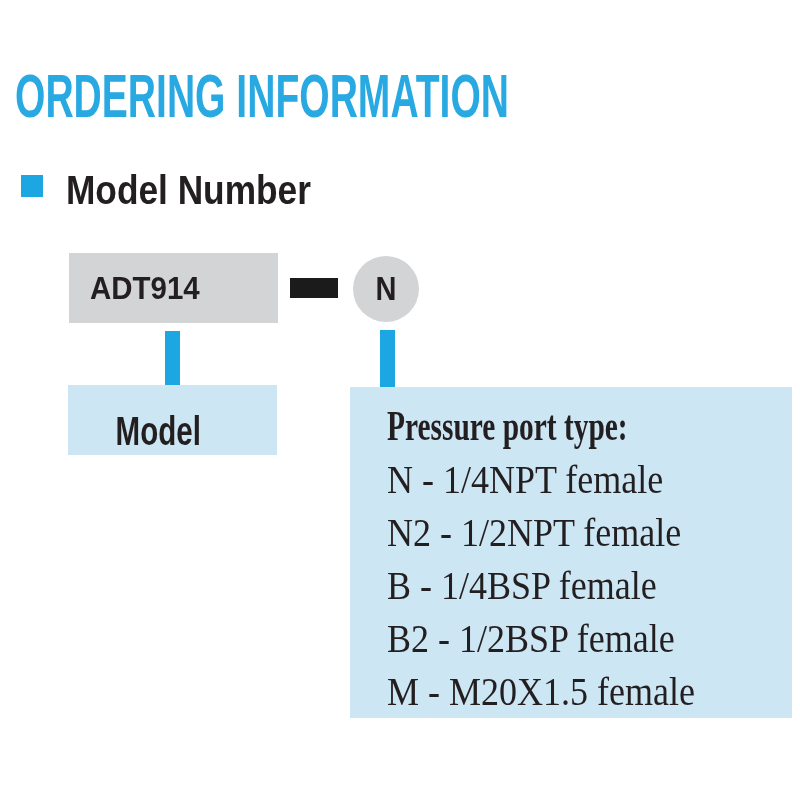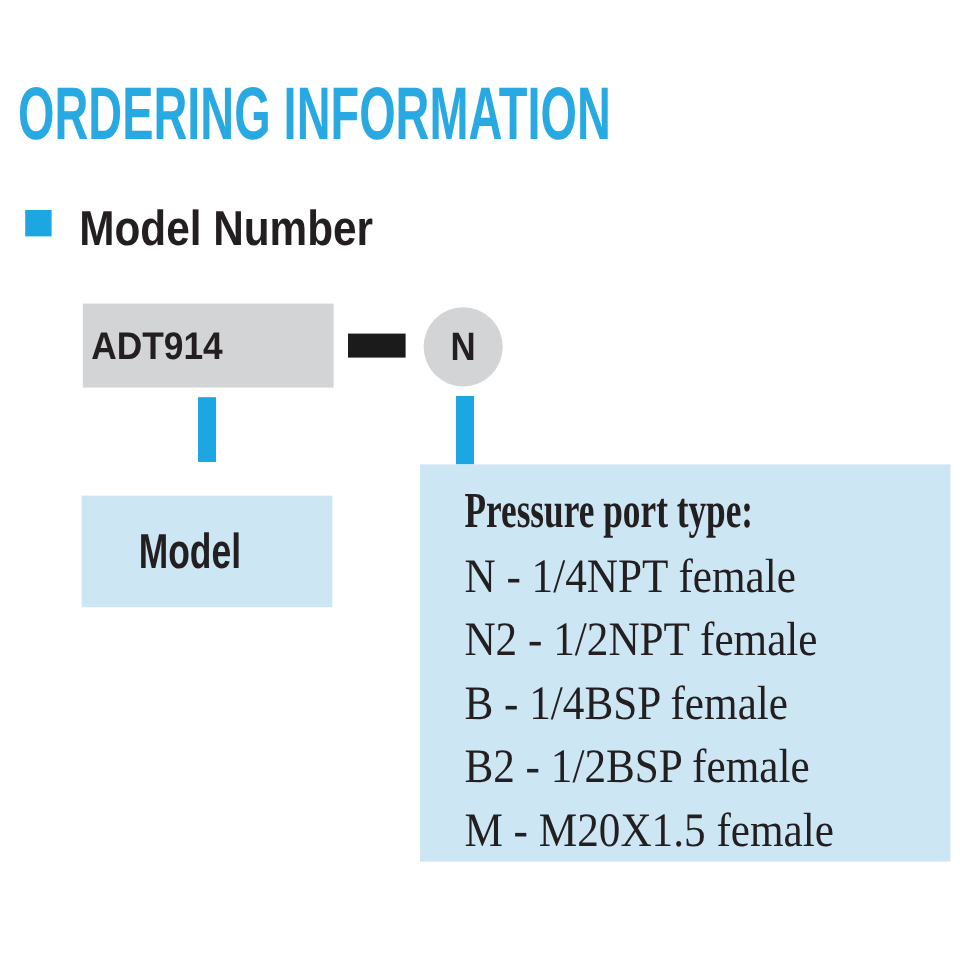--- a/index.html
+++ b/index.html
@@ -36,21 +36,21 @@
     font-size:41px;font-weight:bold;line-height:41px;
     white-space:nowrap;
     transform:scaleX(0.86);transform-origin:left top;
   }
 
   
   .model-code-box{
     left:69px;top:253px;width:209px;height:70px;
     background:var(--gray);
     display:flex;align-items:center;
-    padding-left:7px;box-sizing:border-box;
+    padding-left:21px;box-sizing:border-box;
   }
   .model-code-text{
     font-size:32px;font-weight:bold;white-space:nowrap;
     transform:scaleX(0.92);transform-origin:left center;
   }
 
   
   .separator-dash{
     left:290px;top:278px;width:48px;height:20px;background:var(--dash);
   }
@@ -66,23 +66,23 @@
     transform:scaleX(0.88);transform-origin:center center;
   }
 
   
   .connector{background:var(--accent);}
   .connector-model{left:165px;top:331px;width:15px;height:54px;}
   .connector-port{left:380px;top:330px;width:15px;height:57px;}
 
   
   .model-label-box{
-    left:68px;top:385px;width:209px;height:93px;
+    left:68px;top:385px;width:209px;height:70px;
     background:var(--panel);
-    display:flex;align-items:center;justify-content:center;margin-top:28px;
+    display:flex;align-items:flex-end;justify-content:center;
   }
   .model-label-text{
     font-size:41px;font-weight:bold;white-space:nowrap;
     margin-right:28px;
     transform:scaleX(0.72);transform-origin:center center;
   }
 
   
   .port-panel{
     left:350px;top:387px;width:442px;height:331px;

